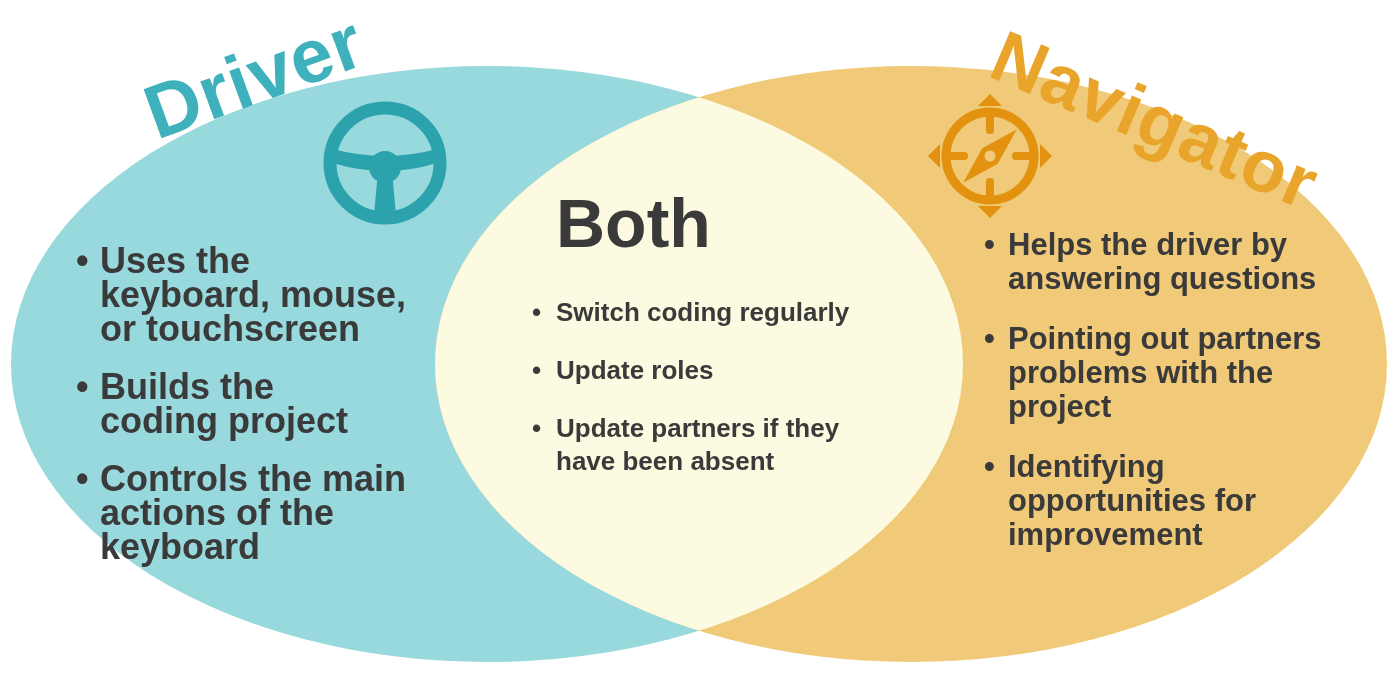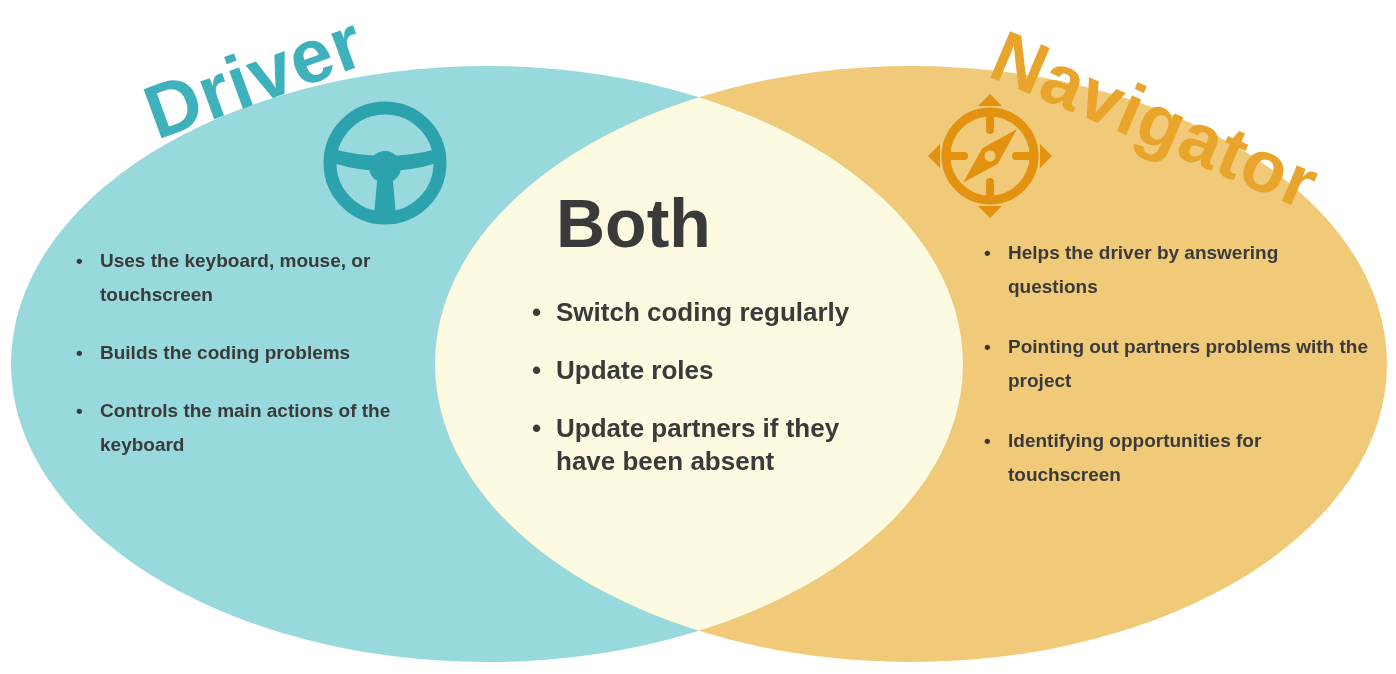--- a/index.html
+++ b/index.html
@@ -76,39 +76,39 @@
     text-indent: -24px;
   }
   ul.vlist li::before {
     content: "\2022";
     display: inline-block;
     width: 24px;
     text-indent: 0;
   }
   .list-driver {
     left: 76px; top: 244px;
-    font-size: 19px; line-height: 34px;
+    font-size: 36px; line-height: 34px;
   }
   .list-driver li { margin-bottom: 24px; }
   .list-driver li:nth-child(1) { width: 324px; }
   .list-driver li:nth-child(2) { width: 284px; }
   .list-driver li:nth-child(3) { width: 328px; }
 
   .list-both {
     left: 532px; top: 296px;
     font-size: 26px; line-height: 33px;
   }
   .list-both li { margin-bottom: 25px; }
   .list-both li:nth-child(1) { width: 330px; }
   .list-both li:nth-child(2) { width: 330px; }
   .list-both li:nth-child(3) { width: 324px; }
 
   .list-navigator {
-    left: 984px; top: 236px;
-    font-size: 19px; line-height: 34px;
+    left: 984px; top: 228px;
+    font-size: 31px; line-height: 34px;
   }
   .list-navigator li { margin-bottom: 26px; }
   .list-navigator li:nth-child(1) { width: 324px; }
   .list-navigator li:nth-child(2) { width: 372px; }
   .list-navigator li:nth-child(3) { width: 342px; }
 </style>
 </head>
 <body>
 
 <div id="canvas">
@@ -156,29 +156,29 @@
         <polygon class="comp-fill" points="62,24 73,62 62,100 51,62"></polygon>
         <circle class="comp-dot" cx="62" cy="62" r="5.5"></circle>
       </g>
     </svg>
   </div>
 
   <div class="abs title-both">Both</div>
 
   <ul class="abs vlist list-driver">
     <li>Uses the keyboard, mouse, or touchscreen</li>
-    <li>Builds the coding problems</li>
+    <li>Builds the coding project</li>
     <li>Controls the main actions of the keyboard</li>
   </ul>
 
   <ul class="abs vlist list-both">
     <li>Switch coding regularly</li>
     <li>Update roles</li>
     <li>Update partners if they have been absent</li>
   </ul>
 
   <ul class="abs vlist list-navigator">
     <li>Helps the driver by answering questions</li>
     <li>Pointing out partners problems with the project</li>
-    <li>Identifying opportunities for touchscreen</li>
+    <li>Identifying opportunities for improvement</li>
   </ul>
 
 </div>
 
 </body></html>

